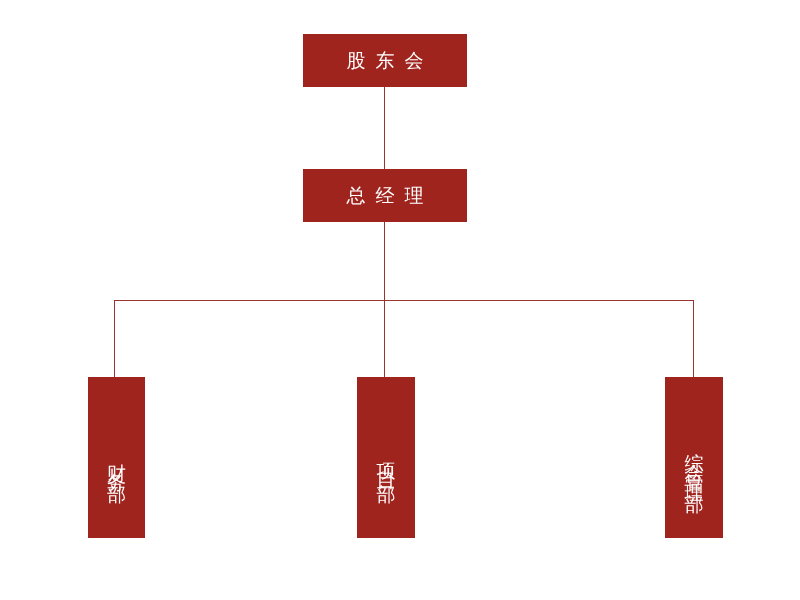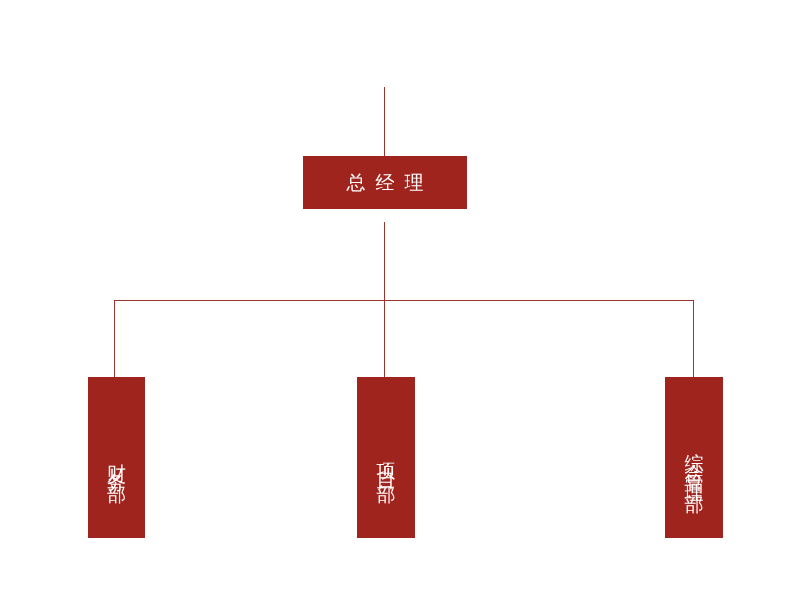--- a/index.html
+++ b/index.html
@@ -41,21 +41,21 @@
     letter-spacing: 10px;
     margin-bottom: -10px;
     white-space: nowrap;
   }
   .line { position: absolute; background: var(--connector); }
   .vline { width: 1px; }
   .hline { height: 1px; }
 
   
   #node-shareholders { left: 303px; top: 34px;  width: 164px; height: 53px; }
-  #node-gm           { left: 303px; top: 156px; width: 164px; height: 53px; }
+  #node-gm           { left: 303px; top: 169px; width: 164px; height: 53px; }
   #node-finance      { left: 88px;  top: 377px; width: 57px;  height: 161px; }
   #node-project      { left: 357px; top: 377px; width: 58px;  height: 161px; }
   #node-admin        { left: 665px; top: 377px; width: 58px;  height: 161px; }
 
   #conn-sh-gm        { left: 384px; top: 87px;  height: 82px; }
   #conn-gm-bus       { left: 384px; top: 222px; height: 78px; }
   #conn-bus          { left: 114px; top: 300px; width: 580px; }
   #conn-drop-left    { left: 114px; top: 301px; height: 76px; }
   #conn-drop-center  { left: 384px; top: 301px; height: 76px; }
   #conn-drop-right   { left: 693px; top: 301px; height: 76px; }
@@ -65,20 +65,23 @@
 
 <div class="canvas">
 
   <div class="line vline" id="conn-sh-gm"></div>
   <div class="line vline" id="conn-gm-bus"></div>
   <div class="line hline" id="conn-bus"></div>
   <div class="line vline" id="conn-drop-left"></div>
   <div class="line vline" id="conn-drop-center"></div>
   <div class="line vline" id="conn-drop-right"></div>
 
+  <div class="node node-h" id="node-shareholders">
+    <span class="label">股东会</span>
+  </div>
 
   <div class="node node-h" id="node-gm">
     <span class="label">总经理</span>
   </div>
 
   <div class="node node-v" id="node-finance">
     <span class="label">财务部</span>
   </div>
 
   <div class="node node-v" id="node-project">

